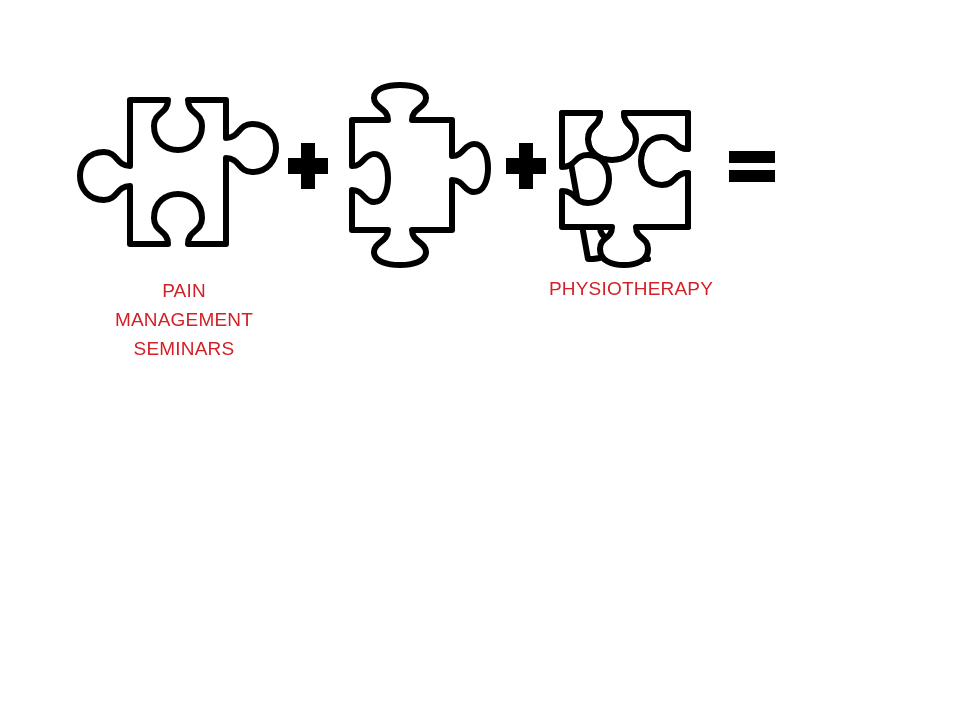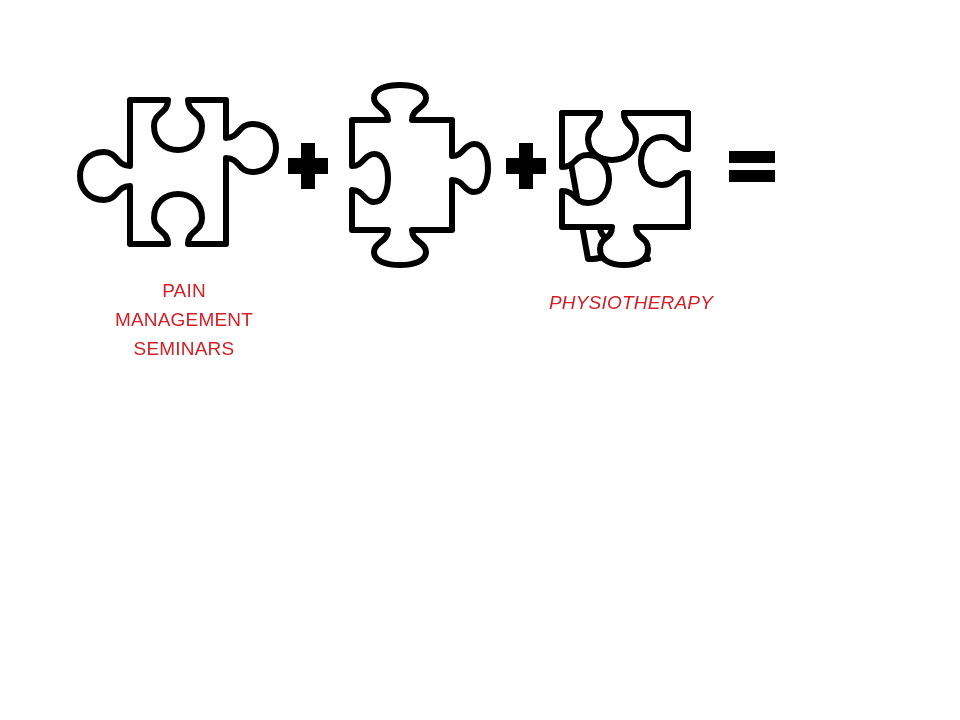--- a/index.html
+++ b/index.html
@@ -47,21 +47,21 @@
     font-family: "Liberation Sans", sans-serif;
     font-size: 19px;
     font-weight: 400;
     line-height: 29px;
     text-align: center;
     letter-spacing: 0.2px;
     white-space: pre-line;
   }
   #label-1 { left: 76px;  top: 276px; width: 216px; }
   #label-2 { left: 313px; top: 276px; width: 192px; }
-  #label-3 { left: 536px; top: 288px; width: 190px; font-style: italic; }
+  #label-3 { left: 536px; top: 274px; width: 190px; }
 </style>
 </head>
 <body>
 
 <div id="slide">
 
   <div class="piece" id="piece-1">
     <svg viewBox="0 0 212 160" preserveAspectRatio="none">
       <path d="
           M 58 8

